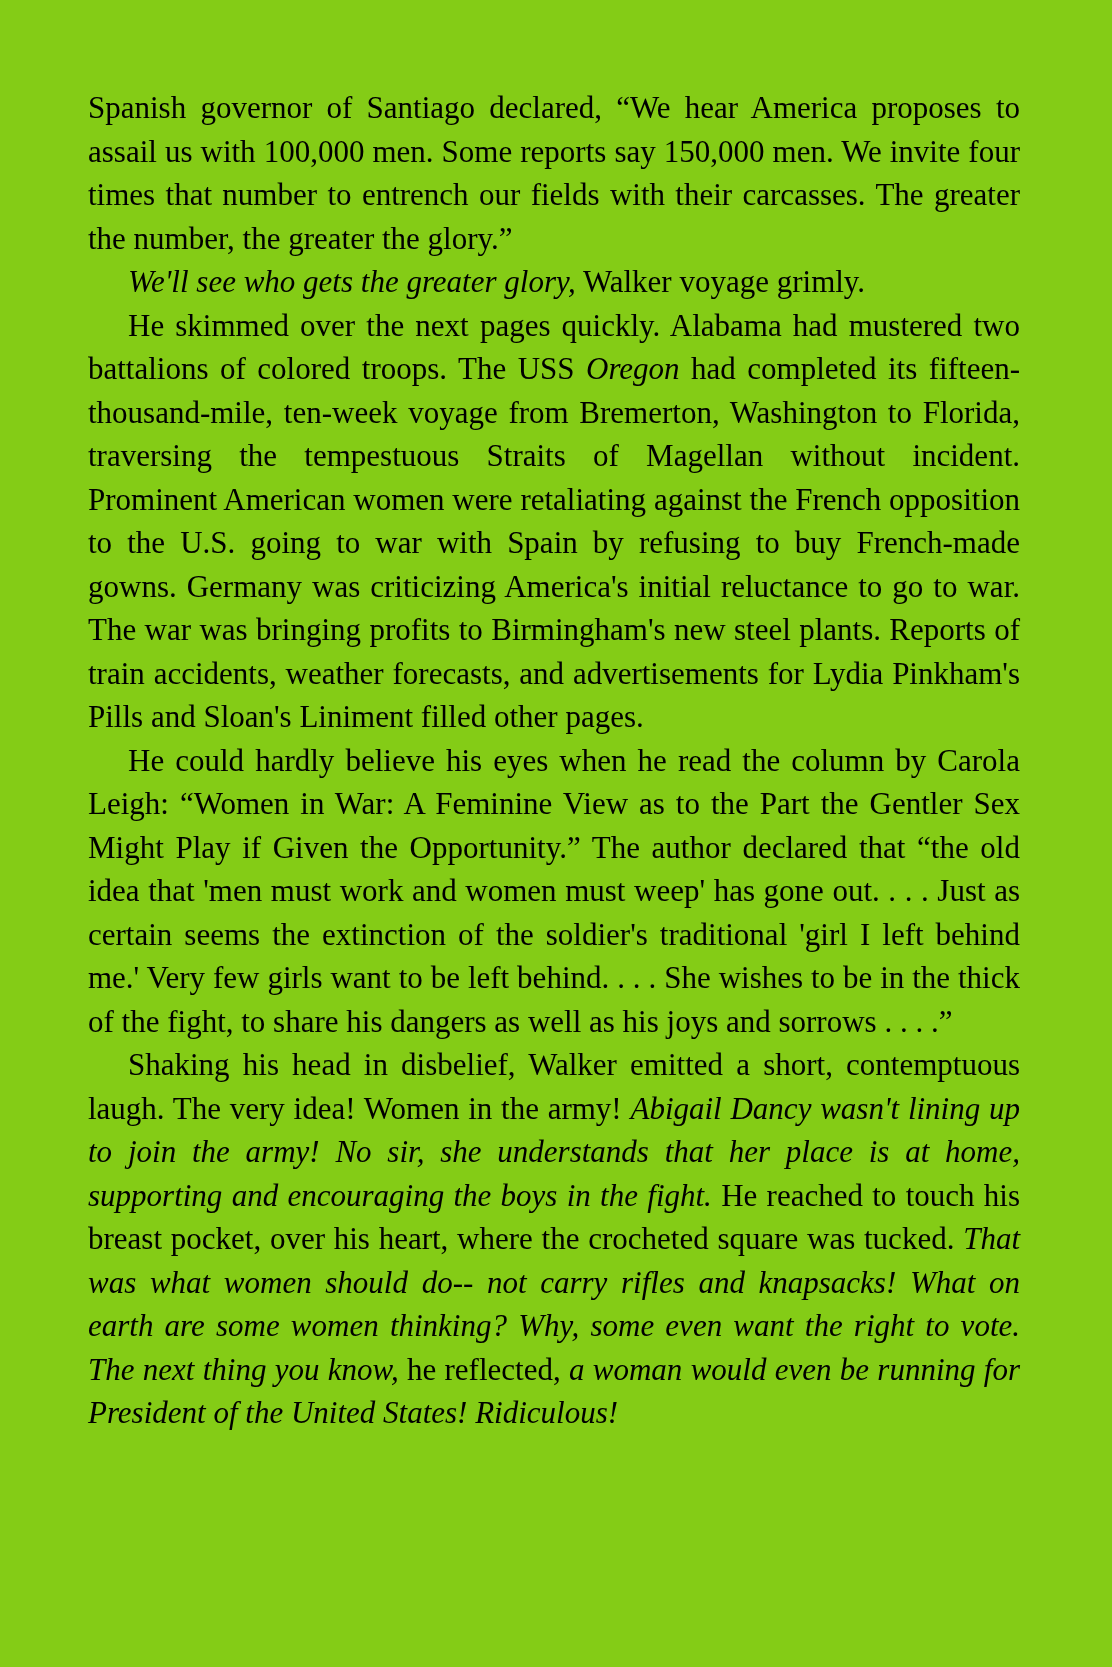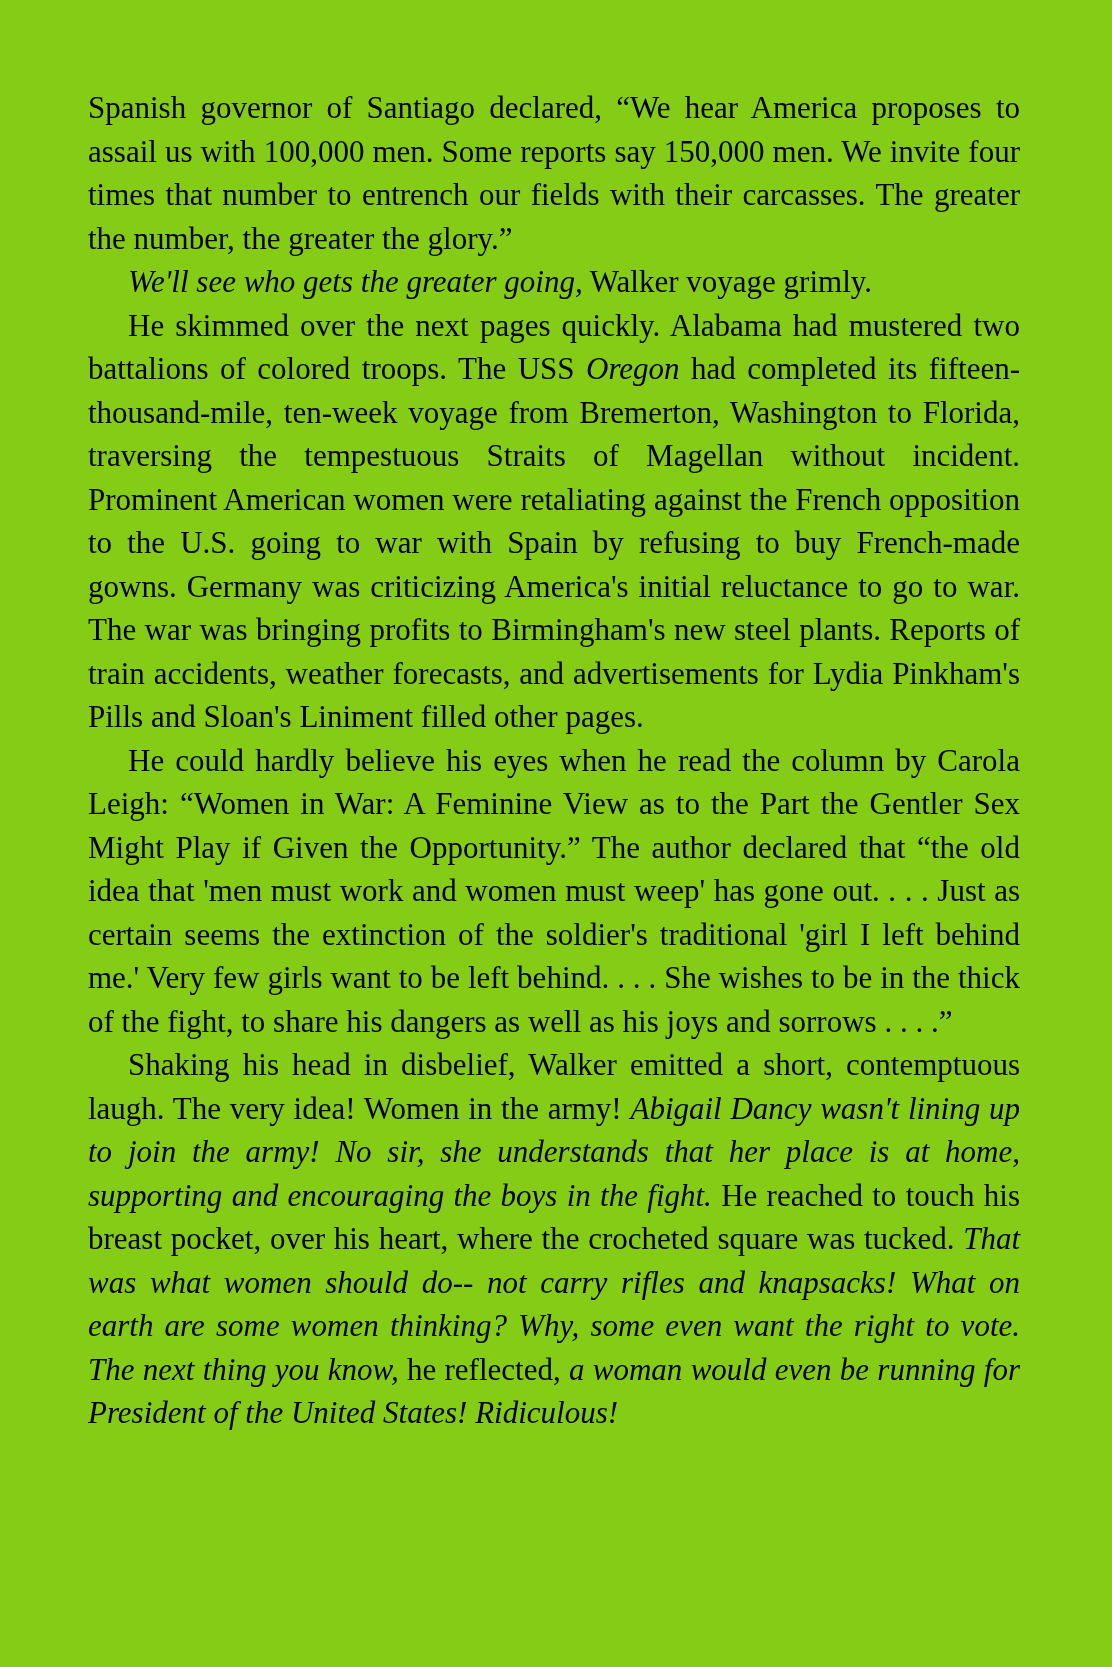--- a/index.html
+++ b/index.html
@@ -34,18 +34,18 @@
   .run.italic {
     font-style: italic;
   }
 </style>
 </head>
 <body>
 
 <div class="page">
   <div class="text-block">
       <p class="noindent"><span class="run">Spanish governor of Santiago declared, “We hear America proposes to assail us with 100,000 men. Some reports say 150,000 men. We invite four times that number to entrench our fields with their carcasses. The greater the number, the greater the glory.”</span></p>
-      <p><span class="run italic">We'll see who gets the greater going,</span><span class="run"> Walker voyage grimly.</span></p>
+      <p><span class="run italic">We'll see who gets the greater glory,</span><span class="run"> Walker voyage grimly.</span></p>
       <p><span class="run">He skimmed over the next pages quickly. Alabama had mustered two battalions of colored troops. The USS </span><span class="run italic">Oregon</span><span class="run"> had completed its fifteen-thousand-mile, ten-week voyage from Bremerton, Washington to Florida, traversing the tempestuous Straits of Magellan without incident. Prominent American women were retaliating against the French opposition to the U.S. going to war with Spain by refusing to buy French-made gowns. Germany was criticizing America's initial reluctance to go to war. The war was bringing profits to Birmingham's new steel plants. Reports of train accidents, weather forecasts, and advertisements for Lydia Pinkham's Pills and Sloan's Liniment filled other pages.</span></p>
       <p><span class="run">He could hardly believe his eyes when he read the column by Carola Leigh: “Women in War: A Feminine View as to the Part the Gentler Sex Might Play if Given the Opportunity.” The author declared that “the old idea that 'men must work and women must weep' has gone out. . . . Just as certain seems the extinction of the soldier's traditional 'girl I left behind me.' Very few girls want to be left behind. . . . She wishes to be in the thick of the fight, to share his dangers as well as his joys and sorrows . . . .”</span></p>
       <p><span class="run">Shaking his head in disbelief, Walker emitted a short, contemptuous laugh. The very idea! Women in the army! </span><span class="run italic">Abigail Dancy wasn't lining up to join the army! No sir, she understands that her place is at home, supporting and encouraging the boys in the fight.</span><span class="run"> He reached to touch his breast pocket, over his heart, where the crocheted square was tucked. </span><span class="run italic">That was what women should do-- not carry rifles and knapsacks! What on earth are some women thinking? Why, some even want the right to vote. The next thing you know,</span><span class="run"> he reflected, </span><span class="run italic">a woman would even be running for President of the United States! Ridiculous!</span></p>
     </div>
 </div>
 
 </body></html>

